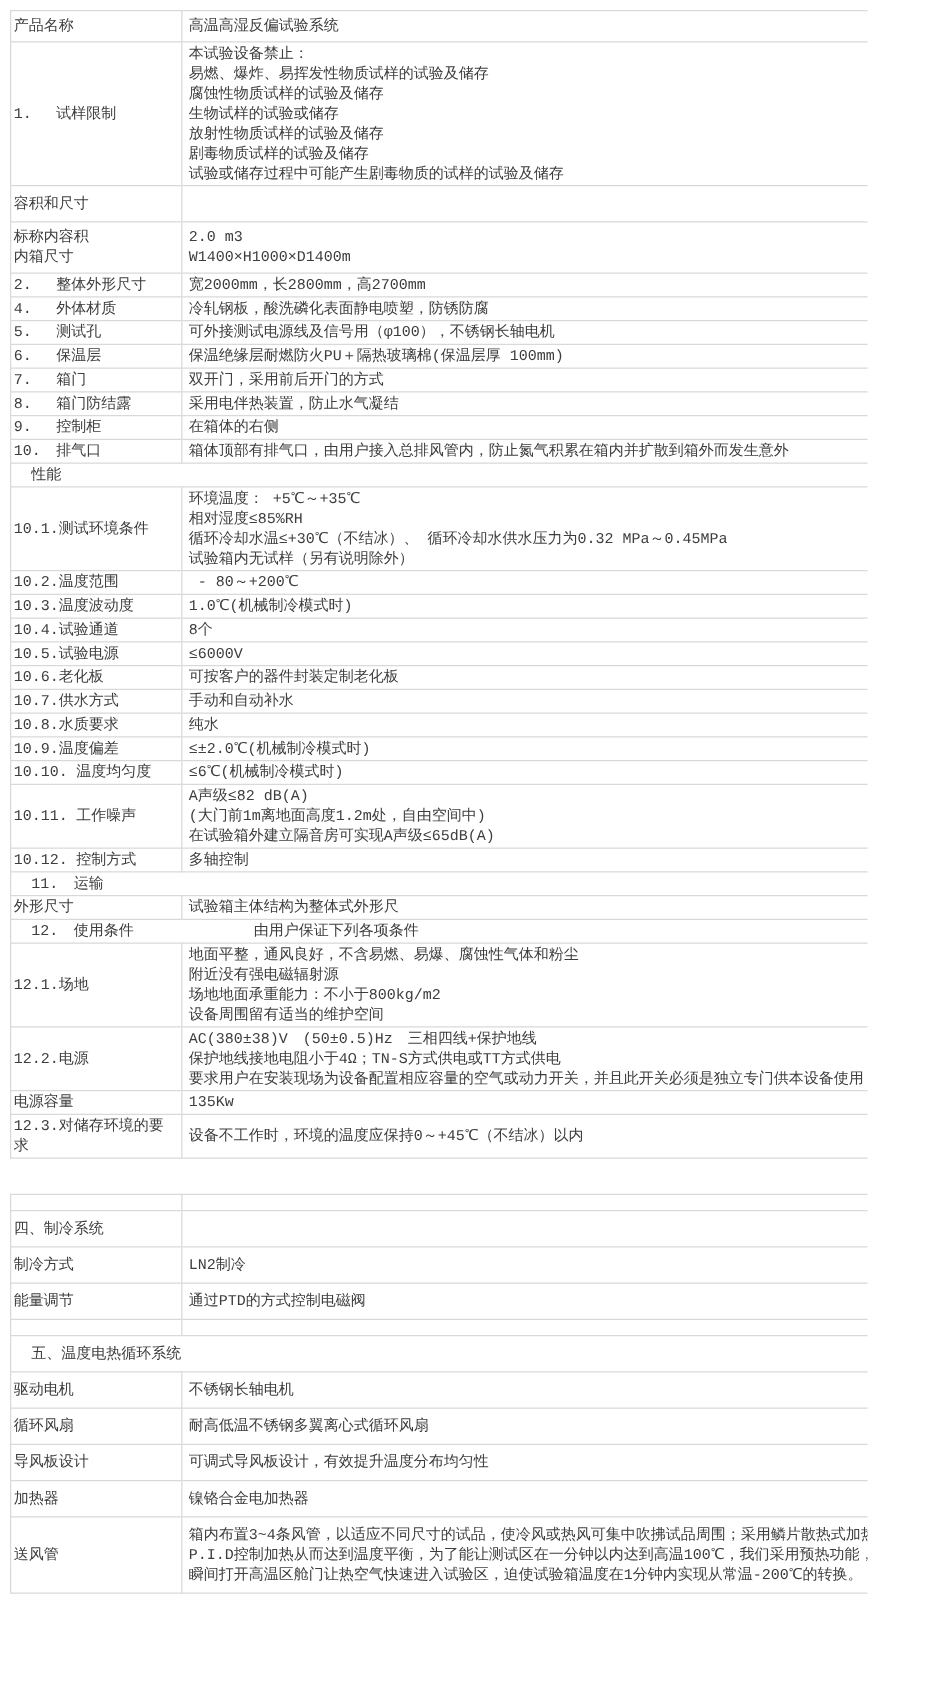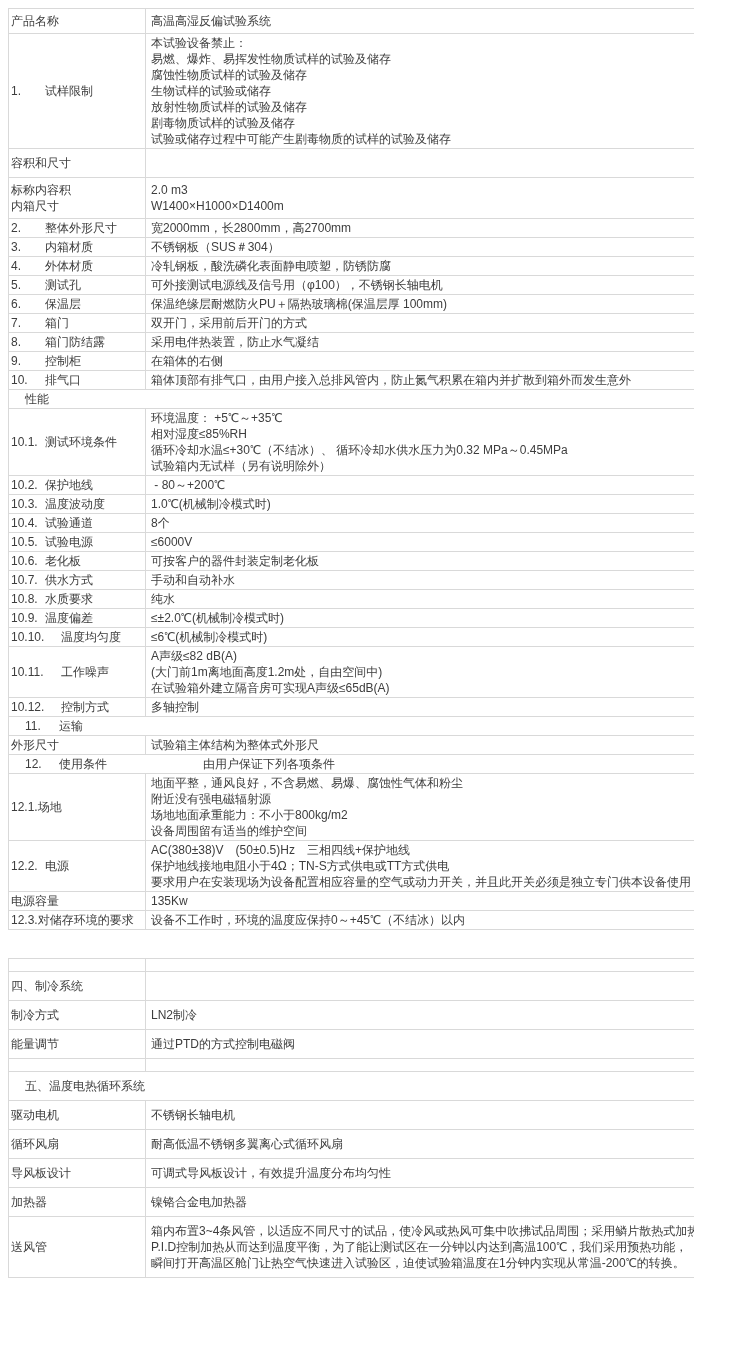--- a/index.html
+++ b/index.html
@@ -1,21 +1,21 @@
 <!DOCTYPE html>
 <html><head>
 <meta charset="utf-8">
 <style>
   html,body{margin:0;padding:0;background:#ffffff;}
   .page{
     position:relative;
     width:694px;height:1350px;
     background:#ffffff;
     overflow:hidden;
-    font-family:Liberation Sans, sans-serif;
+    font-family:Liberation Mono, monospace;
     font-size:12px;
     color:#3d3d3d;
   }
   table{
     border-collapse:collapse;
     table-layout:fixed;
     width:734px;
     margin-left:8px;
   }
   .t1{margin-top:8px;}
@@ -75,24 +75,20 @@
 内箱尺寸</span></td>
       <td class="val">2.0 m3
 W1400×H1000×D1400m</td>
     </tr>
 
     <tr>
       <td class="lbl"><span class="num">2.</span><span>整体外形尺寸</span></td>
       <td class="val">宽2000mm，长2800mm，高2700mm</td>
     </tr>
 
-    <tr>
-      <td class="lbl"><span class="num">3.</span><span>内箱材质</span></td>
-      <td class="val">不锈钢板（SUS＃304）</td>
-    </tr>
 
     <tr>
       <td class="lbl"><span class="num">4.</span><span>外体材质</span></td>
       <td class="val">冷轧钢板，酸洗磷化表面静电喷塑，防锈防腐</td>
     </tr>
 
     <tr>
       <td class="lbl"><span class="num">5.</span><span>测试孔</span></td>
       <td class="val">可外接测试电源线及信号用（φ100），不锈钢长轴电机</td>
     </tr>
@@ -128,21 +124,21 @@
 
     <tr>
       <td class="lbl"><span class="num">10.1.</span><span>测试环境条件</span></td>
       <td class="val">环境温度： +5℃～+35℃
 相对湿度≤85%RH
 循环冷却水温≤+30℃（不结冰）、 循环冷却水供水压力为0.32 MPa～0.45MPa
 试验箱内无试样（另有说明除外）</td>
     </tr>
 
     <tr>
-      <td class="lbl"><span class="num">10.2.</span><span>保护地线</span></td>
+      <td class="lbl"><span class="num">10.2.</span><span>温度范围</span></td>
       <td class="val"> - 80～+200℃</td>
     </tr>
 
     <tr>
       <td class="lbl"><span class="num">10.3.</span><span>温度波动度</span></td>
       <td class="val">1.0℃(机械制冷模式时)</td>
     </tr>
 
     <tr>
       <td class="lbl"><span class="num">10.4.</span><span>试验通道</span></td>

